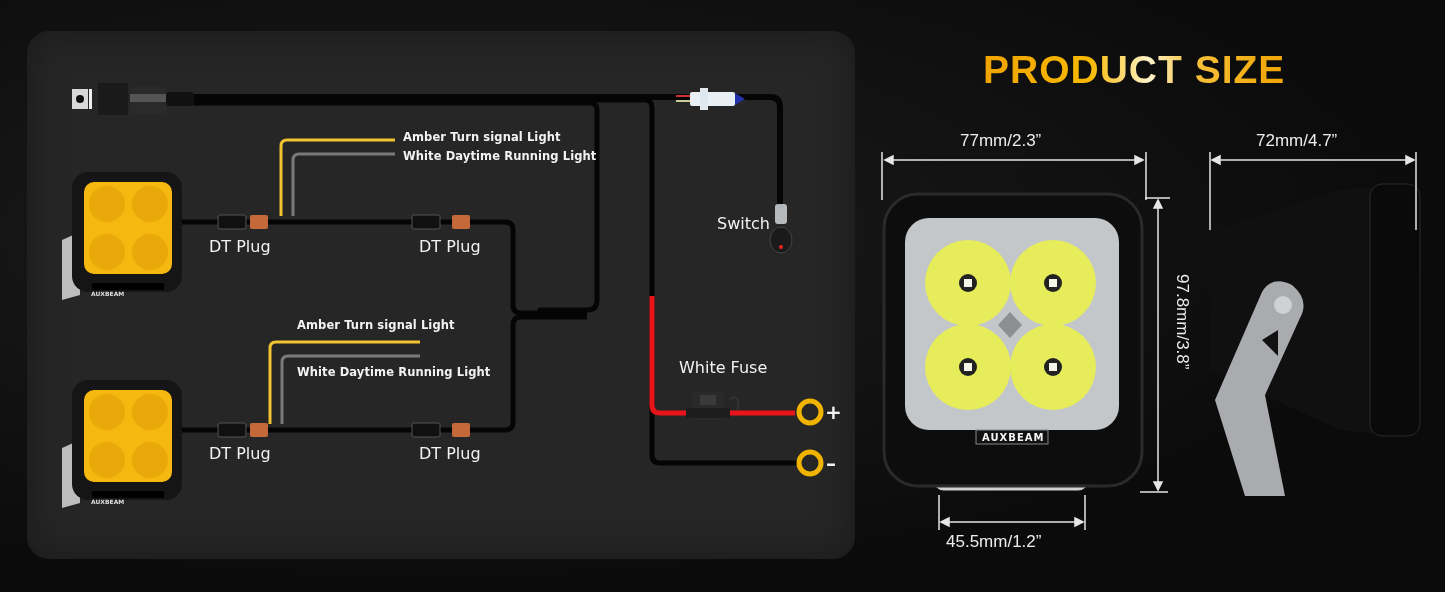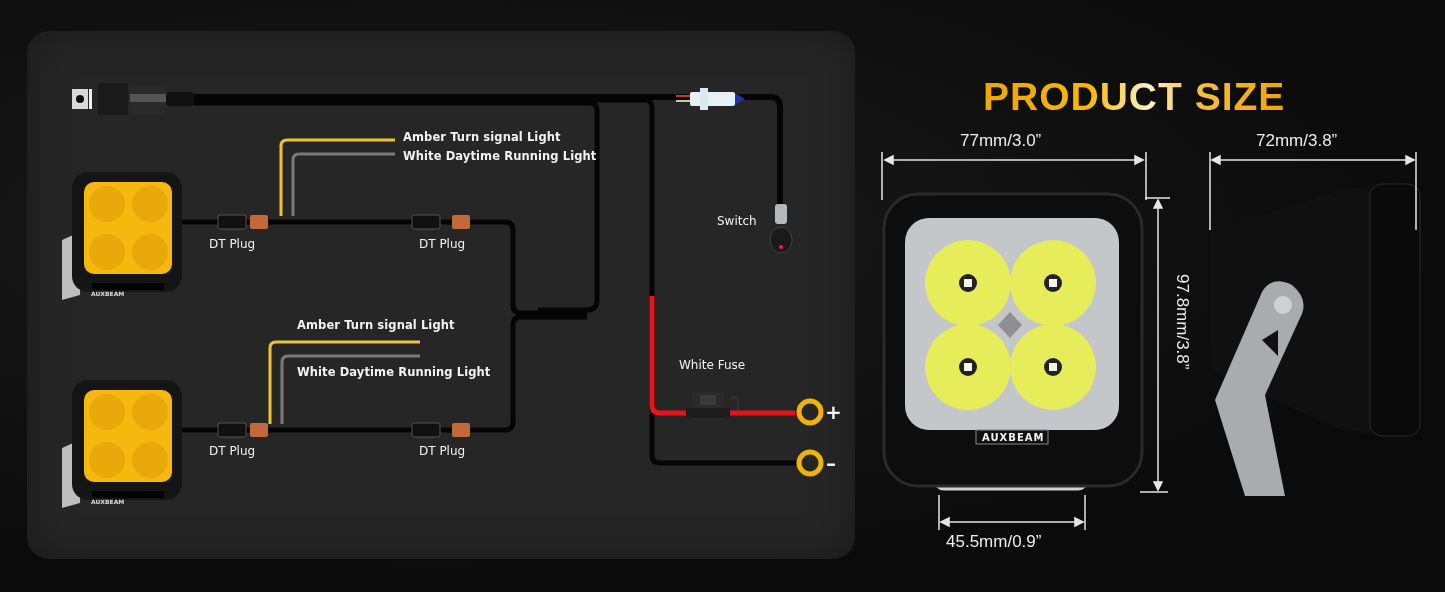--- a/index.html
+++ b/index.html
@@ -2,22 +2,22 @@
 <html><head>
 <meta charset="utf-8">
 <style>
   html, body { margin:0; padding:0; }
   body { width:1445px; height:592px; background:#0a0a0a; position:relative; overflow:hidden; font-family:"DejaVu Sans", sans-serif; }
   .bg { position:absolute; inset:0; background:radial-gradient(ellipse at 30% 40%, #1c1c1c 0%, #0b0b0b 70%); }
   .panel { position:absolute; left:27px; top:31px; width:828px; height:528px; border-radius:22px; background:#262626; box-shadow: inset 0 0 40px rgba(0,0,0,0.35); }
   svg.wiring { position:absolute; left:0; top:0; }
   .lbl { position:absolute; color:#f2f2f2; white-space:nowrap; }
   .lbl.sm { font-size:11.5px; font-weight:bold; letter-spacing:0.1px;text-align:right; }
-  .lbl.md { font-size:12px; }
-  .title { position:absolute; left:983px; top:75px; font-family:"Liberation Sans", sans-serif; font-weight:900; font-size:39px; letter-spacing:1px;
+  .lbl.md { font-size:16px; }
+  .title { position:absolute; left:983px; top:48px; font-family:"Liberation Sans", sans-serif; font-weight:900; font-size:39px; letter-spacing:1px;
     background:linear-gradient(90deg,#f0a400 0%,#f8b800 35%,#fff2c8 55%,#f7c03a 70%,#f0a400 100%);
     -webkit-background-clip:text; background-clip:text; color:transparent; text-shadow:none; }
   .dim { position:absolute; color:#ececec; font-family:"Liberation Sans", sans-serif; font-size:17px; white-space:nowrap; }
   .dim.vert { transform:rotate(90deg); transform-origin:left top; }
 </style>
 </head>
 <body>
 
 <div class="bg"></div>
 <div class="panel"></div>
@@ -181,16 +181,16 @@
 <div class="lbl md" style="left:679px;top:358px;">White Fuse</div>
 <div class="lbl" style="left:825px;top:400px;font-size:20px;font-weight:bold;">+</div>
 <div class="lbl" style="left:826px;top:451px;font-size:20px;font-weight:bold;">–</div>
 
 <div class="lbl" style="left:91px;top:290px;font-size:6px;color:#ddd;font-weight:bold;">AUXBEAM</div>
 <div class="lbl" style="left:91px;top:498px;font-size:6px;color:#ddd;font-weight:bold;">AUXBEAM</div>
 <div class="lbl" style="left:982px;top:432px;font-size:10px;color:#f4f4f4;font-weight:bold;letter-spacing:1px;">AUXBEAM</div>
 
 <div class="title">PRODUCT SIZE</div>
 
-<div class="dim" style="left:960px;top:131px;">77mm/3.0”</div>
-<div class="dim" style="left:1256px;top:131px;">72mm/3.8”</div>
-<div class="dim" style="left:946px;top:532px;">45.5mm/0.9”</div>
+<div class="dim" style="left:960px;top:131px;">77mm/2.3”</div>
+<div class="dim" style="left:1256px;top:131px;">72mm/4.7”</div>
+<div class="dim" style="left:946px;top:532px;">45.5mm/1.2”</div>
 <div class="dim vert" style="left:1192px;top:274px;">97.8mm/3.8”</div>
 
 </body></html>

